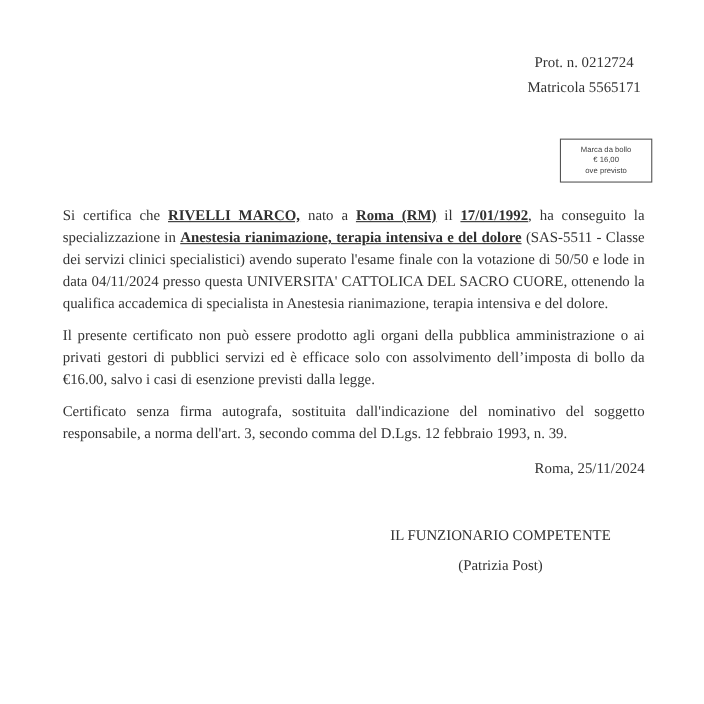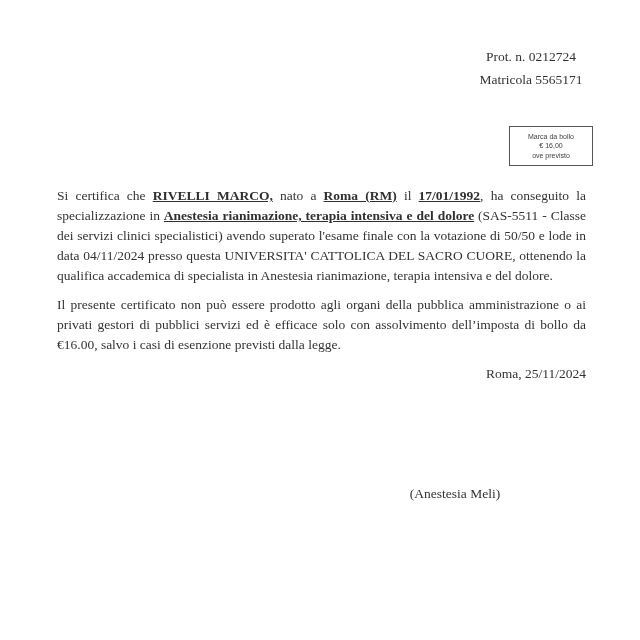--- a/index.html
+++ b/index.html
@@ -102,20 +102,22 @@
 
   <div class="stamp-box">
     <div>Marca da bollo</div>
     <div>€ 16,00</div>
     <div>ove previsto</div>
   </div>
 
   <main class="body-text">
     <p class="para">Si certifica che <b>RIVELLI MARCO,</b> nato a <b>Roma (RM)</b> il <b>17/01/1992</b>, ha conseguito la specializzazione in <b>Anestesia rianimazione, terapia intensiva e del dolore</b> (SAS-5511 - Classe dei servizi clinici specialistici) avendo superato l'esame finale con la votazione di 50/50 e lode in data 04/11/2024 presso questa UNIVERSITA' CATTOLICA DEL SACRO CUORE, ottenendo la qualifica accademica di specialista in Anestesia rianimazione, terapia intensiva e del dolore.</p>
     <p class="para">Il presente certificato non può essere prodotto agli organi della pubblica amministrazione o ai privati gestori di pubblici servizi ed è efficace solo con assolvimento dell’imposta di bollo da €16.00, salvo i casi di esenzione previsti dalla legge.</p>
+    <p class="para last">Certificato senza firma autografa, sostituita dall'indicazione del nominativo del soggetto responsabile, a norma dell'art. 3, secondo comma del D.Lgs. 12 febbraio 1993, n. 39.</p>
     <p class="dateline">Roma, 25/11/2024</p>
   </main>
 
   <div class="signature">
-    <p class="name">(Anestesia Meli)</p>
+    <p>IL FUNZIONARIO COMPETENTE</p>
+    <p class="name">(Patrizia Post)</p>
   </div>
 
 </div>
 
 </body></html>

